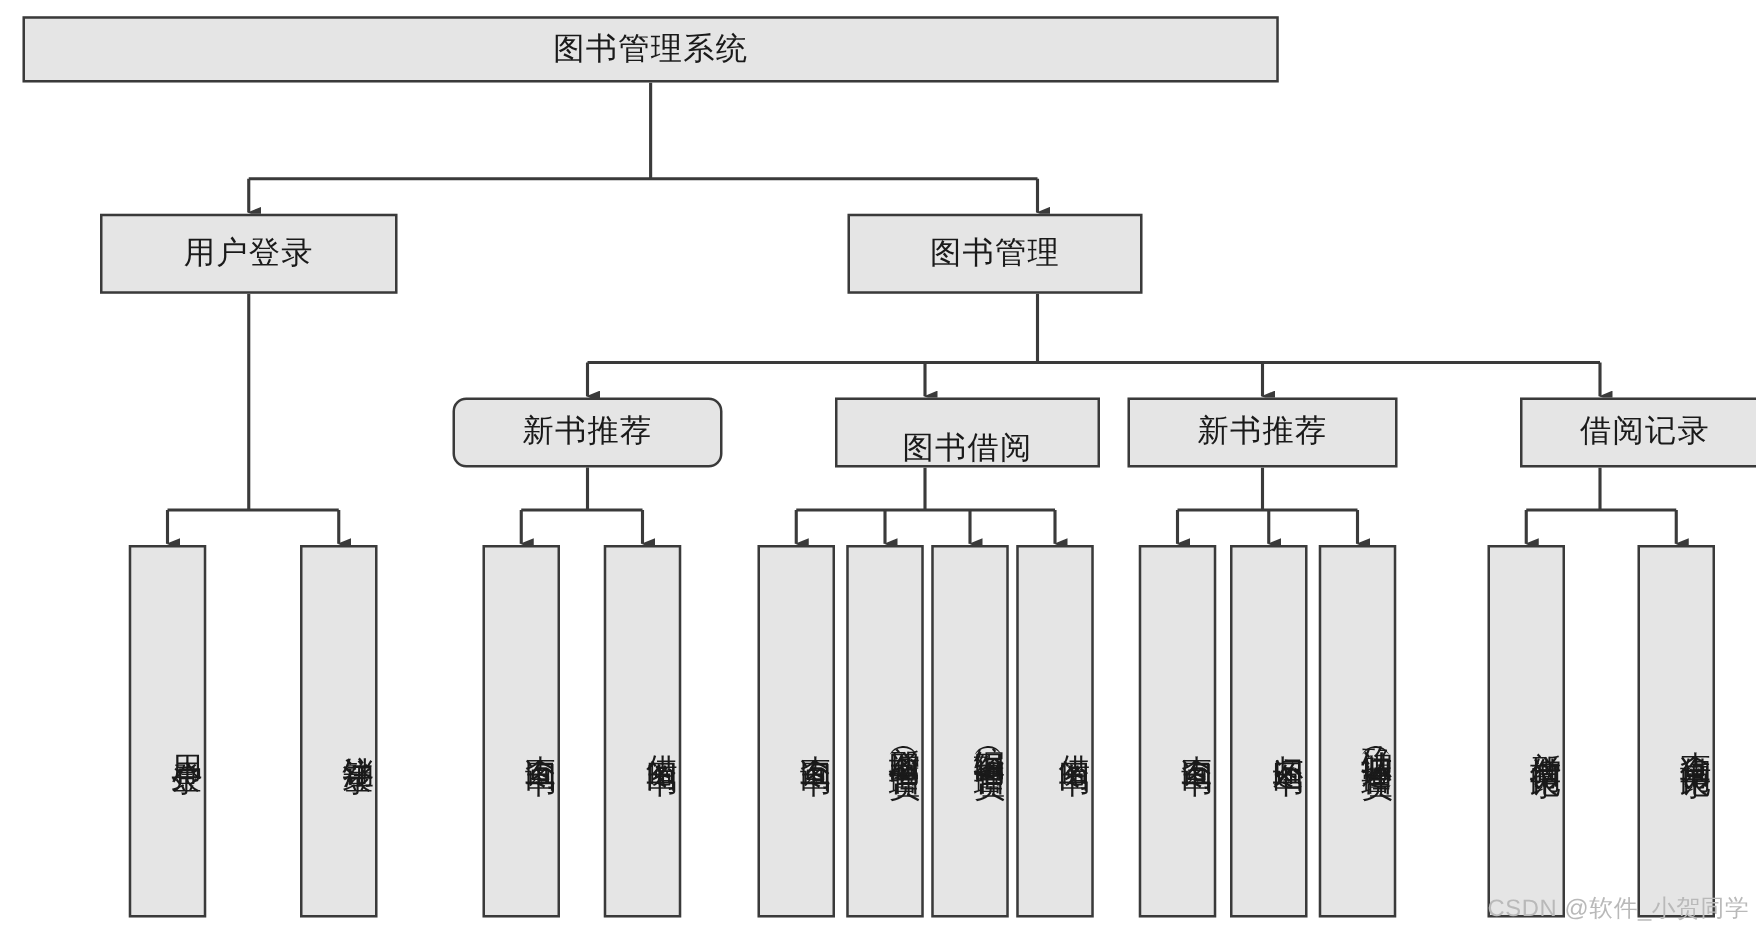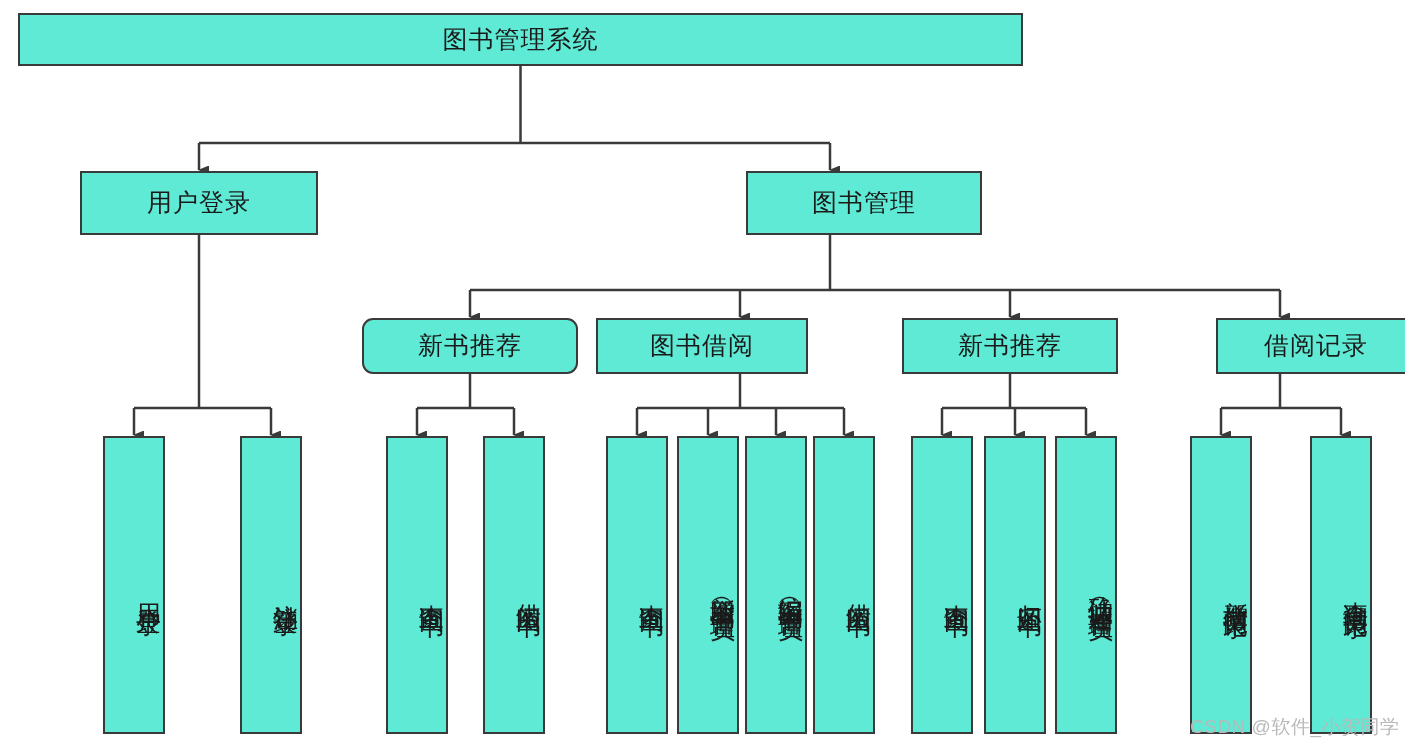--- a/index.html
+++ b/index.html
@@ -21,21 +21,21 @@
     position: absolute;
     left: 0;
     top: 0;
     width: 1405px;
     height: 747px;
     pointer-events: none;
   }
   .node {
     position: absolute;
     box-sizing: border-box;
-    background: #5eead4;
+    background: #e5e5e5;
     border: 2.5px solid #3a3a3a;
     display: flex;
     align-items: center;
     justify-content: center;
     color: #1a1a1a;
     z-index: 2;
   }
   .node.horiz {
     font-size: 25px;
     letter-spacing: 1px;
@@ -113,27 +113,27 @@
       </g>
   </svg>
 
   <div id="nodes">
       <div class="node horiz" style="left: 18px; top: 13px; width: 1005px; height: 53px;">
         <span class="htext">图书管理系统</span>
       </div>
       <div class="node horiz" style="left: 80px; top: 171px; width: 238px; height: 64px;">
         <span class="htext">用户登录</span>
       </div>
-      <div class="node horiz" style="left: 746px; top: 171px; width: 236px; height: 64px;">
+      <div class="node horiz" style="left: 678px; top: 171px; width: 236px; height: 64px;">
         <span class="htext">图书管理</span>
       </div>
       <div class="node horiz" style="left: 362px; top: 318px; width: 216px; height: 56px; border-radius: 11px;">
         <span class="htext">新书推荐</span>
       </div>
-      <div class="node horiz" style="left: 596px; top: 318px; width: 212px; height: 56px;">
+      <div class="node horiz" style="left: 668px; top: 318px; width: 212px; height: 56px; align-items: flex-end;">
         <span class="htext">图书借阅</span>
       </div>
       <div class="node horiz" style="left: 902px; top: 318px; width: 216px; height: 56px;">
         <span class="htext">新书推荐</span>
       </div>
       <div class="node horiz" style="left: 1172px; top: 318px; width: 200px; height: 56px; margin-left: 44px;">
         <span class="htext">借阅记录</span>
       </div>
       <div class="node vert" style="left: 103px; top: 436px; width: 62px; height: 298px;">
         <span class="vtext">用户登录</span>

